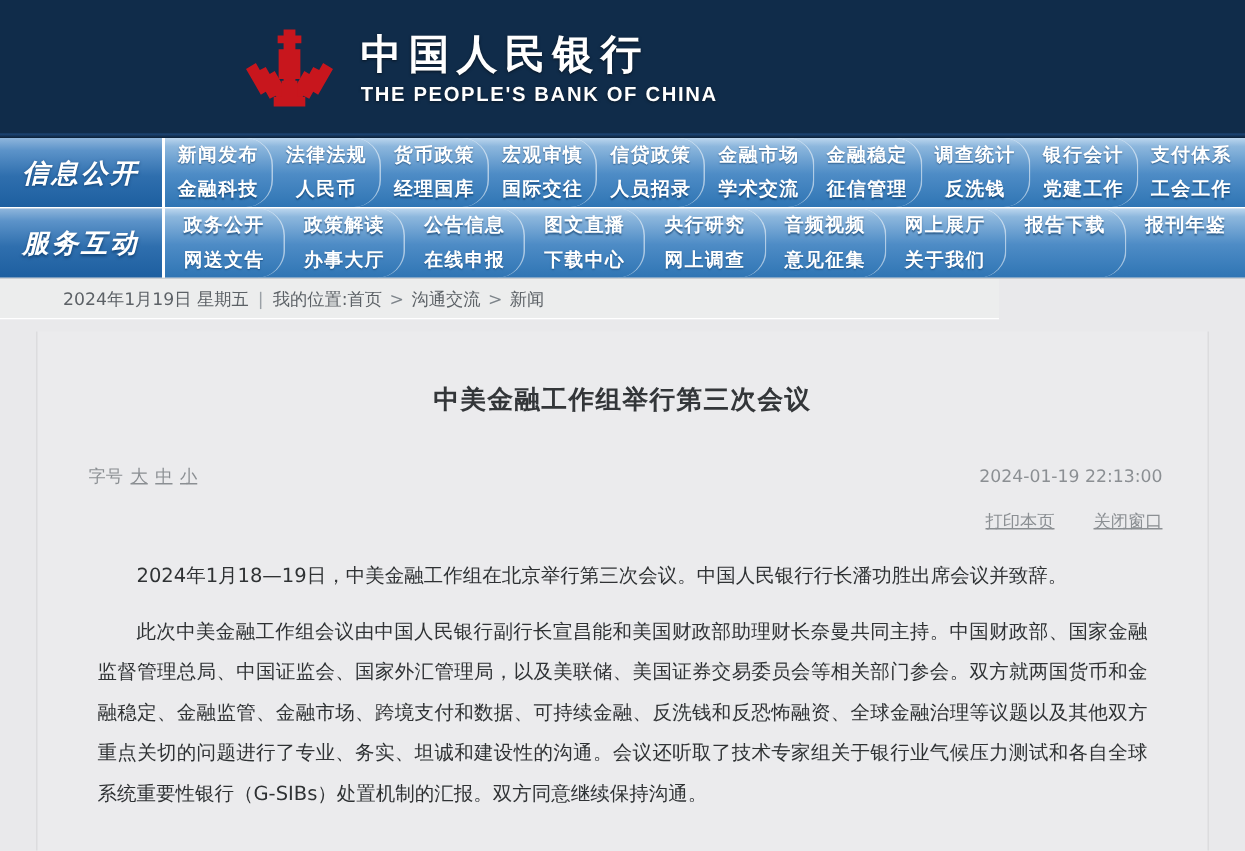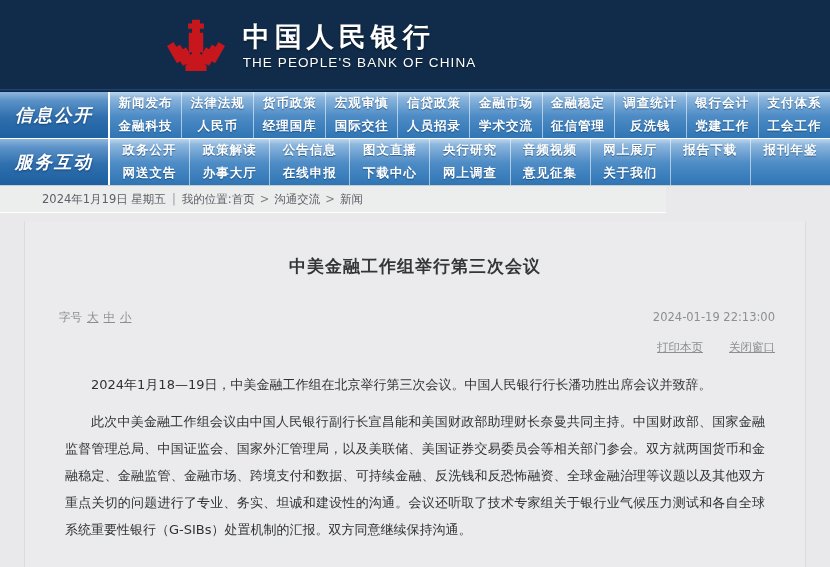--- a/index.html
+++ b/index.html
@@ -31,21 +31,21 @@
   .logo-wrap{display:flex;align-items:center;gap:14px;transform:translateX(-10px);}
   .pbc-mark{width:66px;height:58px;display:block;}
   .logo-text{display:flex;flex-direction:column;justify-content:center;}
   .cn-name{
     font-family:"DejaVu Sans","Liberation Sans",sans-serif;
     color:#ffffff;font-size:27px;font-weight:bold;letter-spacing:5px;
     line-height:1.1;text-shadow:0 1px 2px rgba(0,0,0,.55);
     white-space:nowrap;
   }
   .en-name{
-    color:#ffffff;font-size:13.5px;font-weight:normal;letter-spacing:1.1px;
+    color:#ffffff;font-size:13.5px;font-weight:bold;letter-spacing:1.1px;
     margin-top:4px;white-space:nowrap;text-shadow:0 1px 2px rgba(0,0,0,.5);
   }
 
   
   .nav{width:830px;background:#dfe3e6;}
   .nav-group{
     display:flex;align-items:stretch;width:830px;height:46px;
     border-bottom:1px solid #ffffff;
   }
   .nav-group.g2{border-bottom:1px solid #c9ced3;}
@@ -61,20 +61,21 @@
     box-sizing:border-box;
   }
   .nav-cols{
     flex:1 1 auto;display:flex;
     background:linear-gradient(180deg,#bcd6ee 0%,#8db7dd 12%,#4e8cc6 52%,#2f75b4 100%);
   }
   .nav-col{
     flex:1 1 0;display:flex;flex-direction:column;
     border-right:1px solid rgba(255,255,255,0.55);
     box-sizing:border-box;
+    border-radius:18px;
   }
   .nav-col:last-child{border-right:none;}
   .nav-cell{
     flex:1 1 50%;display:flex;align-items:center;justify-content:center;
     color:#ffffff;font-size:12.5px;font-weight:bold;letter-spacing:1px;
     text-shadow:0 1px 1px rgba(0,45,90,.55);
     font-family:"DejaVu Sans","Liberation Sans",sans-serif;
     white-space:nowrap;cursor:pointer;
   }
   .nav-cell.empty{cursor:default;}

